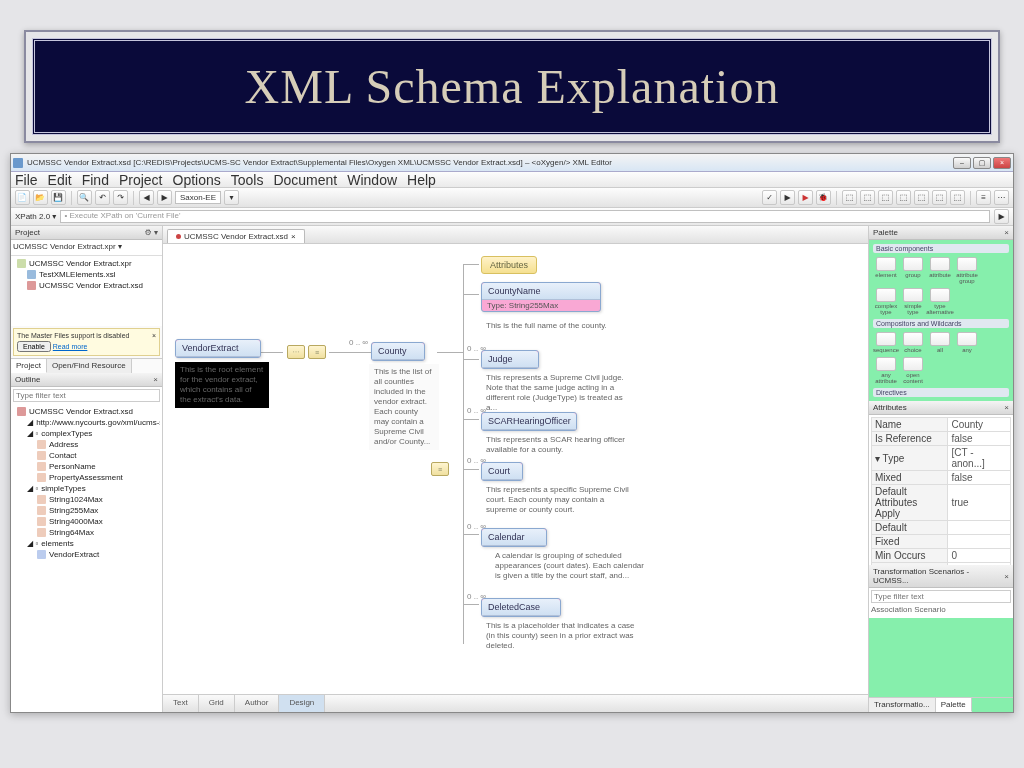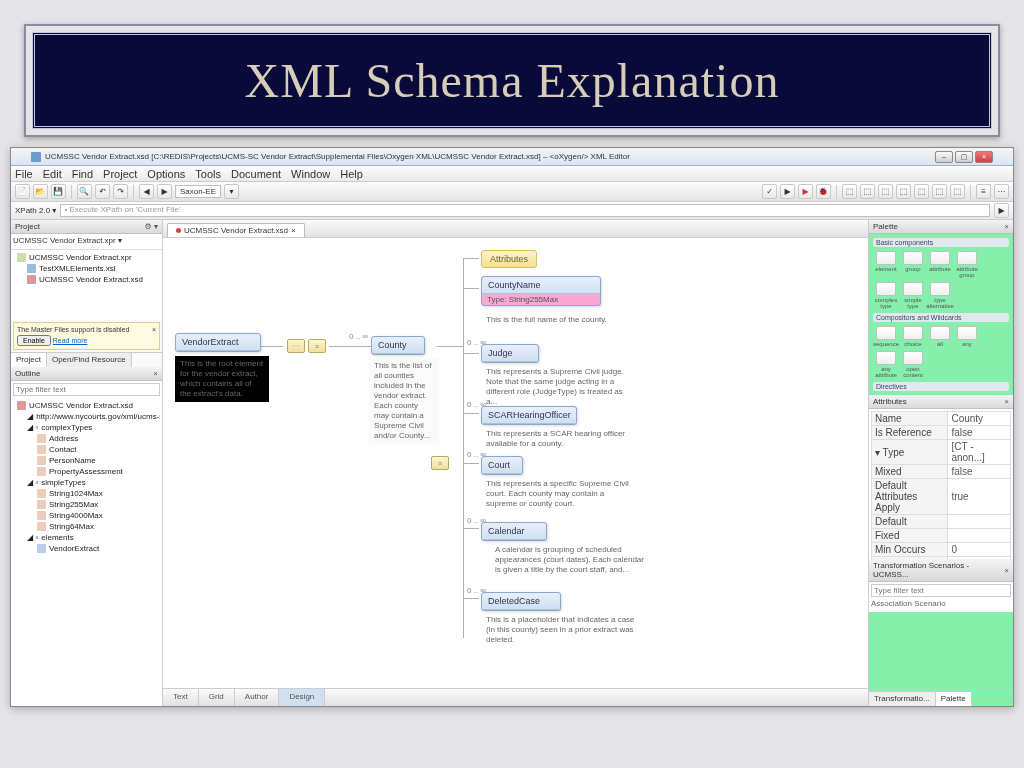--- a/index.html
+++ b/index.html
@@ -1,34 +1,34 @@
 <!DOCTYPE html>
 <html><head>
 <meta charset="utf-8">
 <style>
 * { margin: 0; padding: 0; box-sizing: border-box; font-family: "Segoe UI", Tahoma, sans-serif; }
 body { width: 1024px; height: 768px; background: #e5e5e8; overflow: hidden; }
 
 
-.title-frame { margin: 24px 24px 10px; padding: 6px; border: 2px solid #8a8aa0; box-shadow: 0 2px 6px rgba(0,0,0,.3); }
+.title-frame { margin: 30px 24px 10px; padding: 6px; border: 2px solid #8a8aa0; box-shadow: 0 2px 6px rgba(0,0,0,.3); }
 .title-inner { background: #0a0a3a; border: 3px double #c5c5dd; padding: 18px 10px; text-align: center; }
 .title-inner span { color: #d6cdb8; font-size: 48px; font-family: Georgia, serif; letter-spacing: 1px; }
 
 
 .app { margin: 0 10px 10px; height: 560px; background: #fff; border: 1px solid #888; font-size: 9px; color: #333; display: flex; flex-direction: column; box-shadow: 0 2px 8px rgba(0,0,0,.25); }
 
-.titlebar { height: 18px; background: linear-gradient(#f4f4f4,#d8e6f4); display: flex; align-items: center; padding: 0 20px; border-bottom: 1px solid #aac; }
+.titlebar { height: 18px; background: linear-gradient(#f4f4f4,#d8e6f4); display: flex; align-items: center; padding: 0 2px; border-bottom: 1px solid #aac; }
 .titlebar .ticon { width: 10px; height: 10px; background: #6a99cc; margin-right: 4px; border-radius: 1px; }
 .titlebar .ttxt { flex: 1; font-size: 8px; color: #333; overflow: hidden; white-space: nowrap; }
 .winbtns { display: flex; gap: 2px; }
 .winbtns span { width: 18px; height: 12px; background: linear-gradient(#fafafa,#d0d0d0); border: 1px solid #888; border-radius: 2px; display: flex; align-items: center; justify-content: center; font-size: 7px; }
 .winbtns .close { background: linear-gradient(#e77,#c44); color: #fff; }
 
 .menubar { height: 16px; background: linear-gradient(#fdfdfd,#eaeaea); border-bottom: 1px solid #ccc; display: flex; align-items: center; padding: 0 4px; gap: 10px; }
-.menubar span { font-size: 11px; color: #333; cursor: default; }
+.menubar span { font-size: 14px; color: #333; cursor: default; }
 
 .toolbar { height: 20px; background: linear-gradient(#fdfdfd,#e3e3e3); border-bottom: 1px solid #ccc; display: flex; align-items: center; padding: 0 4px; gap: 3px; }
 .tbtn { width: 15px; height: 15px; border: 1px solid #c8c8c8; border-radius: 2px; background: linear-gradient(#fff,#e8e8e8); display: flex; align-items: center; justify-content: center; font-size: 8px; }
 .tsep { width: 1px; height: 14px; background: #ccc; margin: 0 2px; }
 .tsel { flex: 0 0 auto; font-size: 8px; padding: 1px 4px; border: 1px solid #c0c0c0; background: #fff; }
 
 .xpathbar { height: 18px; background: linear-gradient(#fdfdfd,#e8e8e8); border-bottom: 1px solid #ccc; display: flex; align-items: center; padding: 0 4px; gap: 4px; }
 .xpathbar .lbl { font-size: 8px; color: #333; }
 .xpathbar .inp { flex: 1; border: 1px solid #c0c0c0; height: 13px; background: #fff; font-size: 8px; padding: 0 3px; color: #999; }
 

